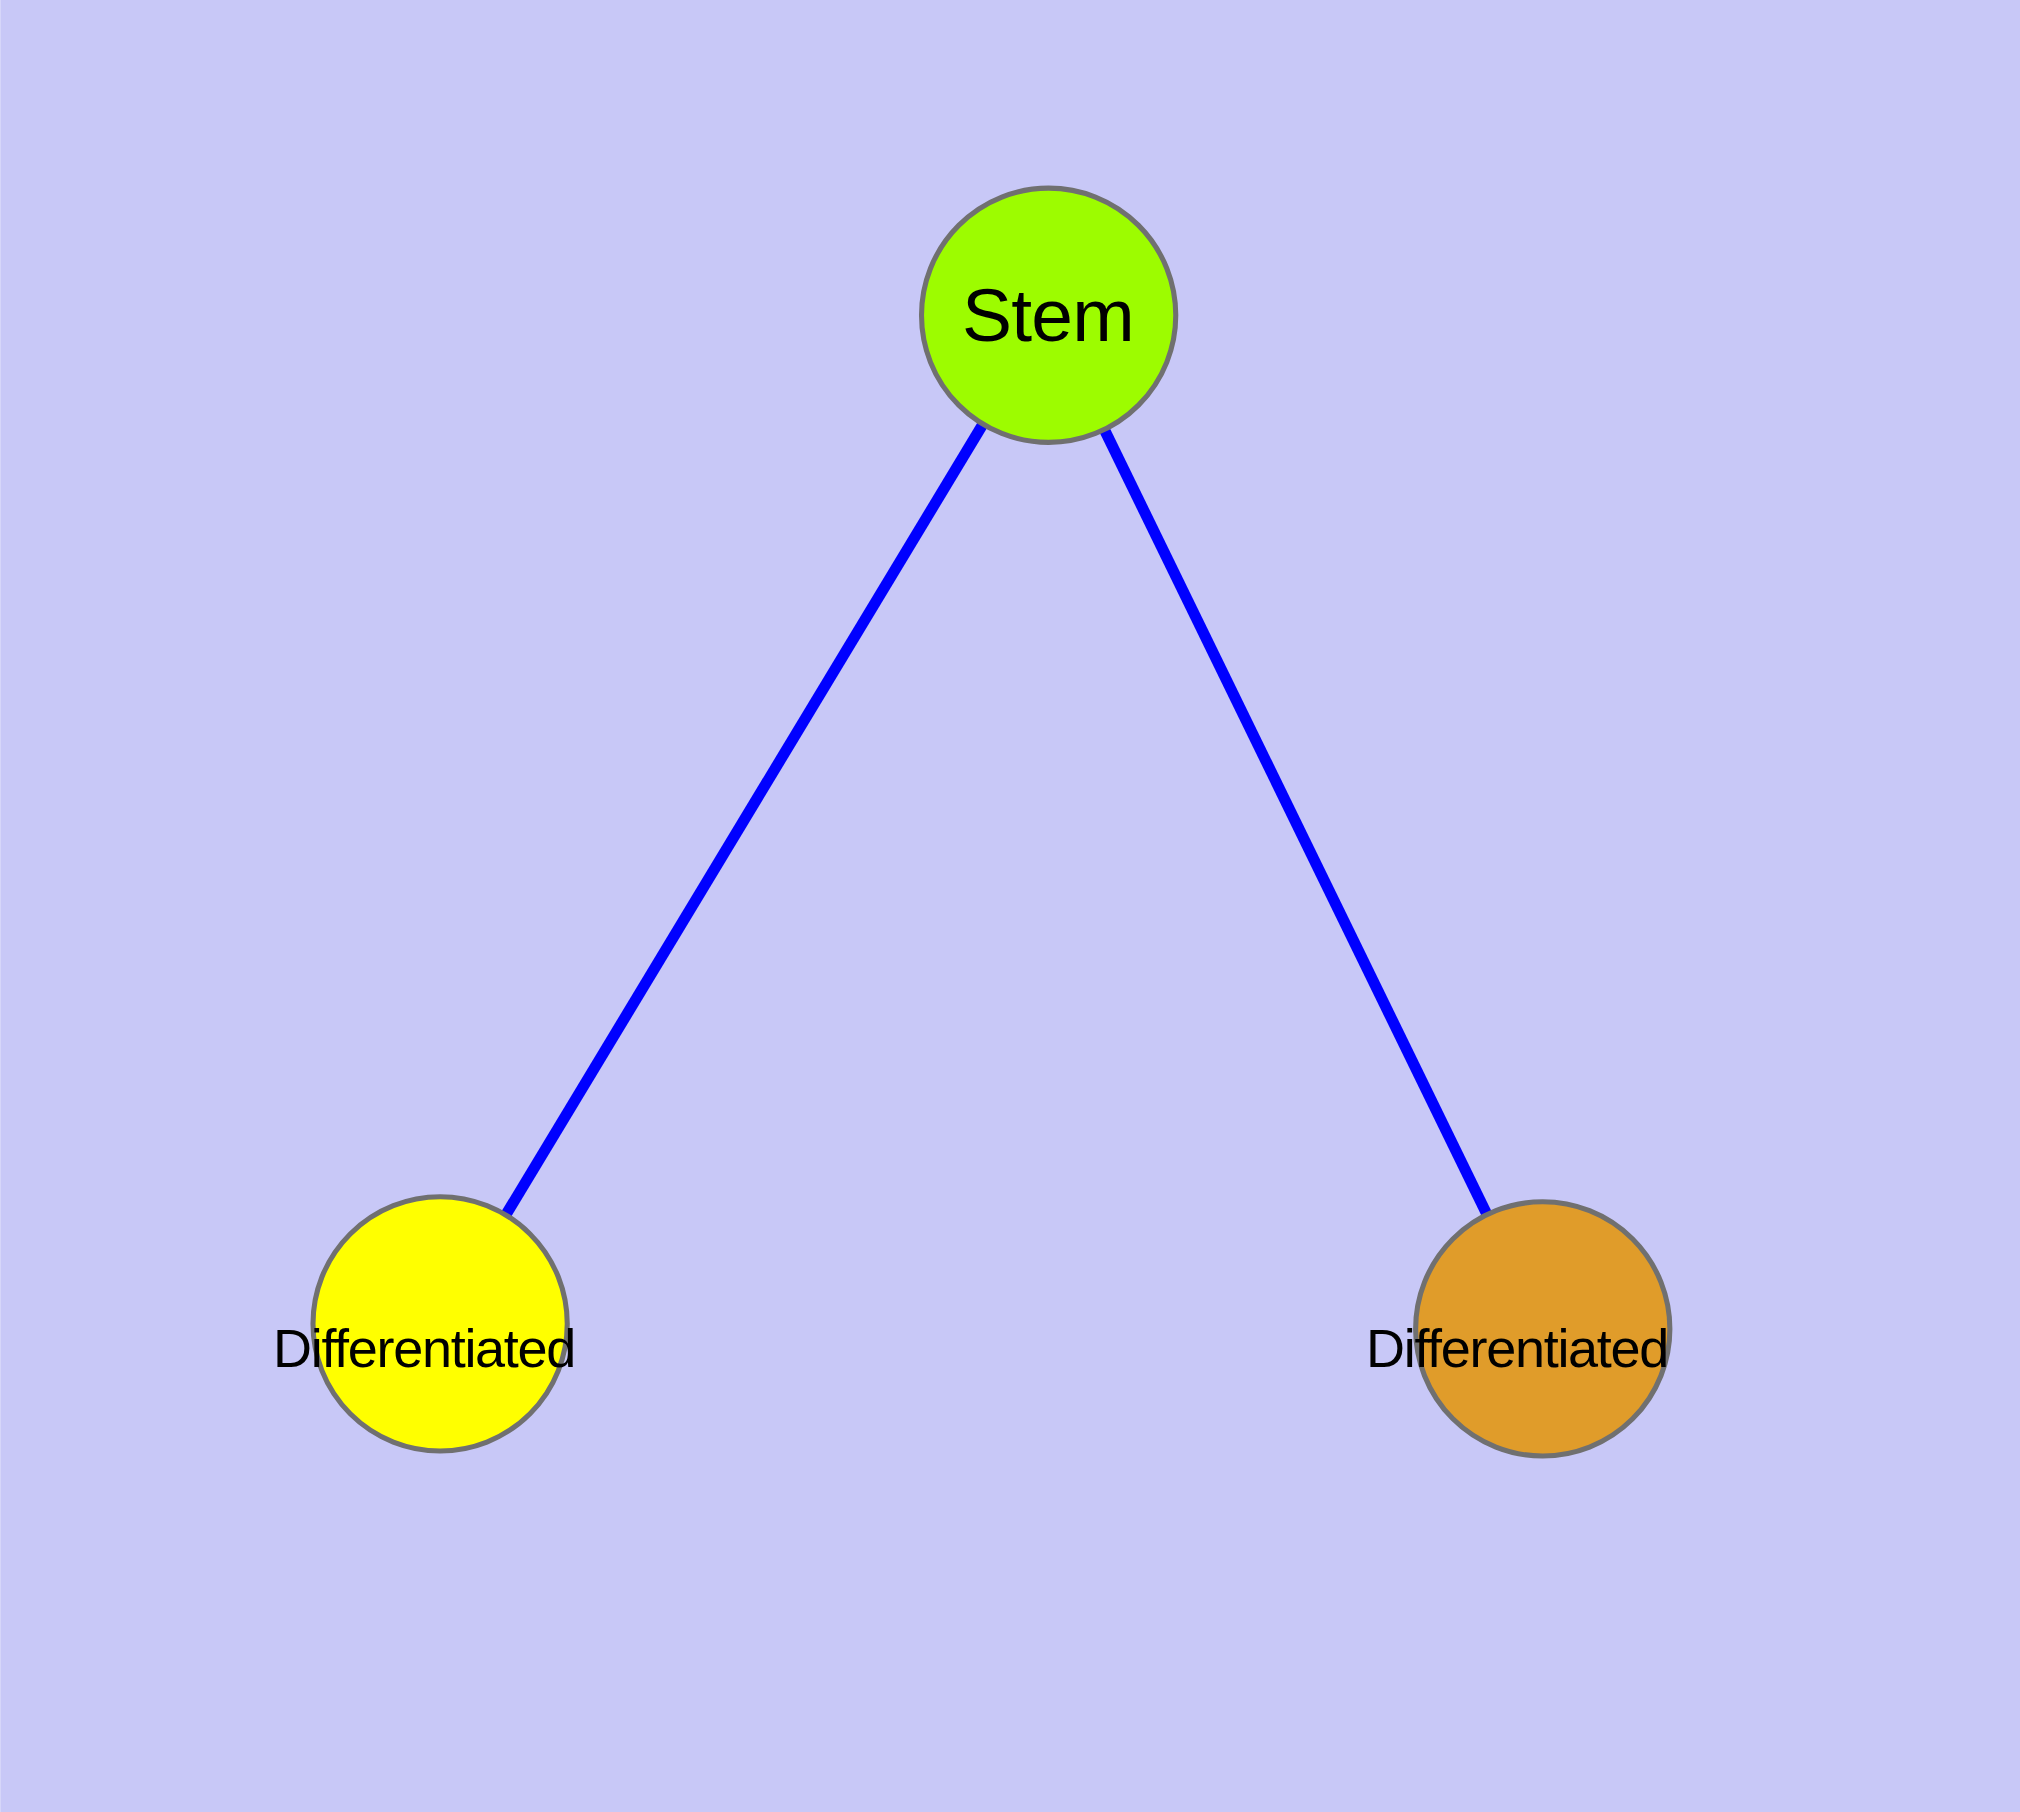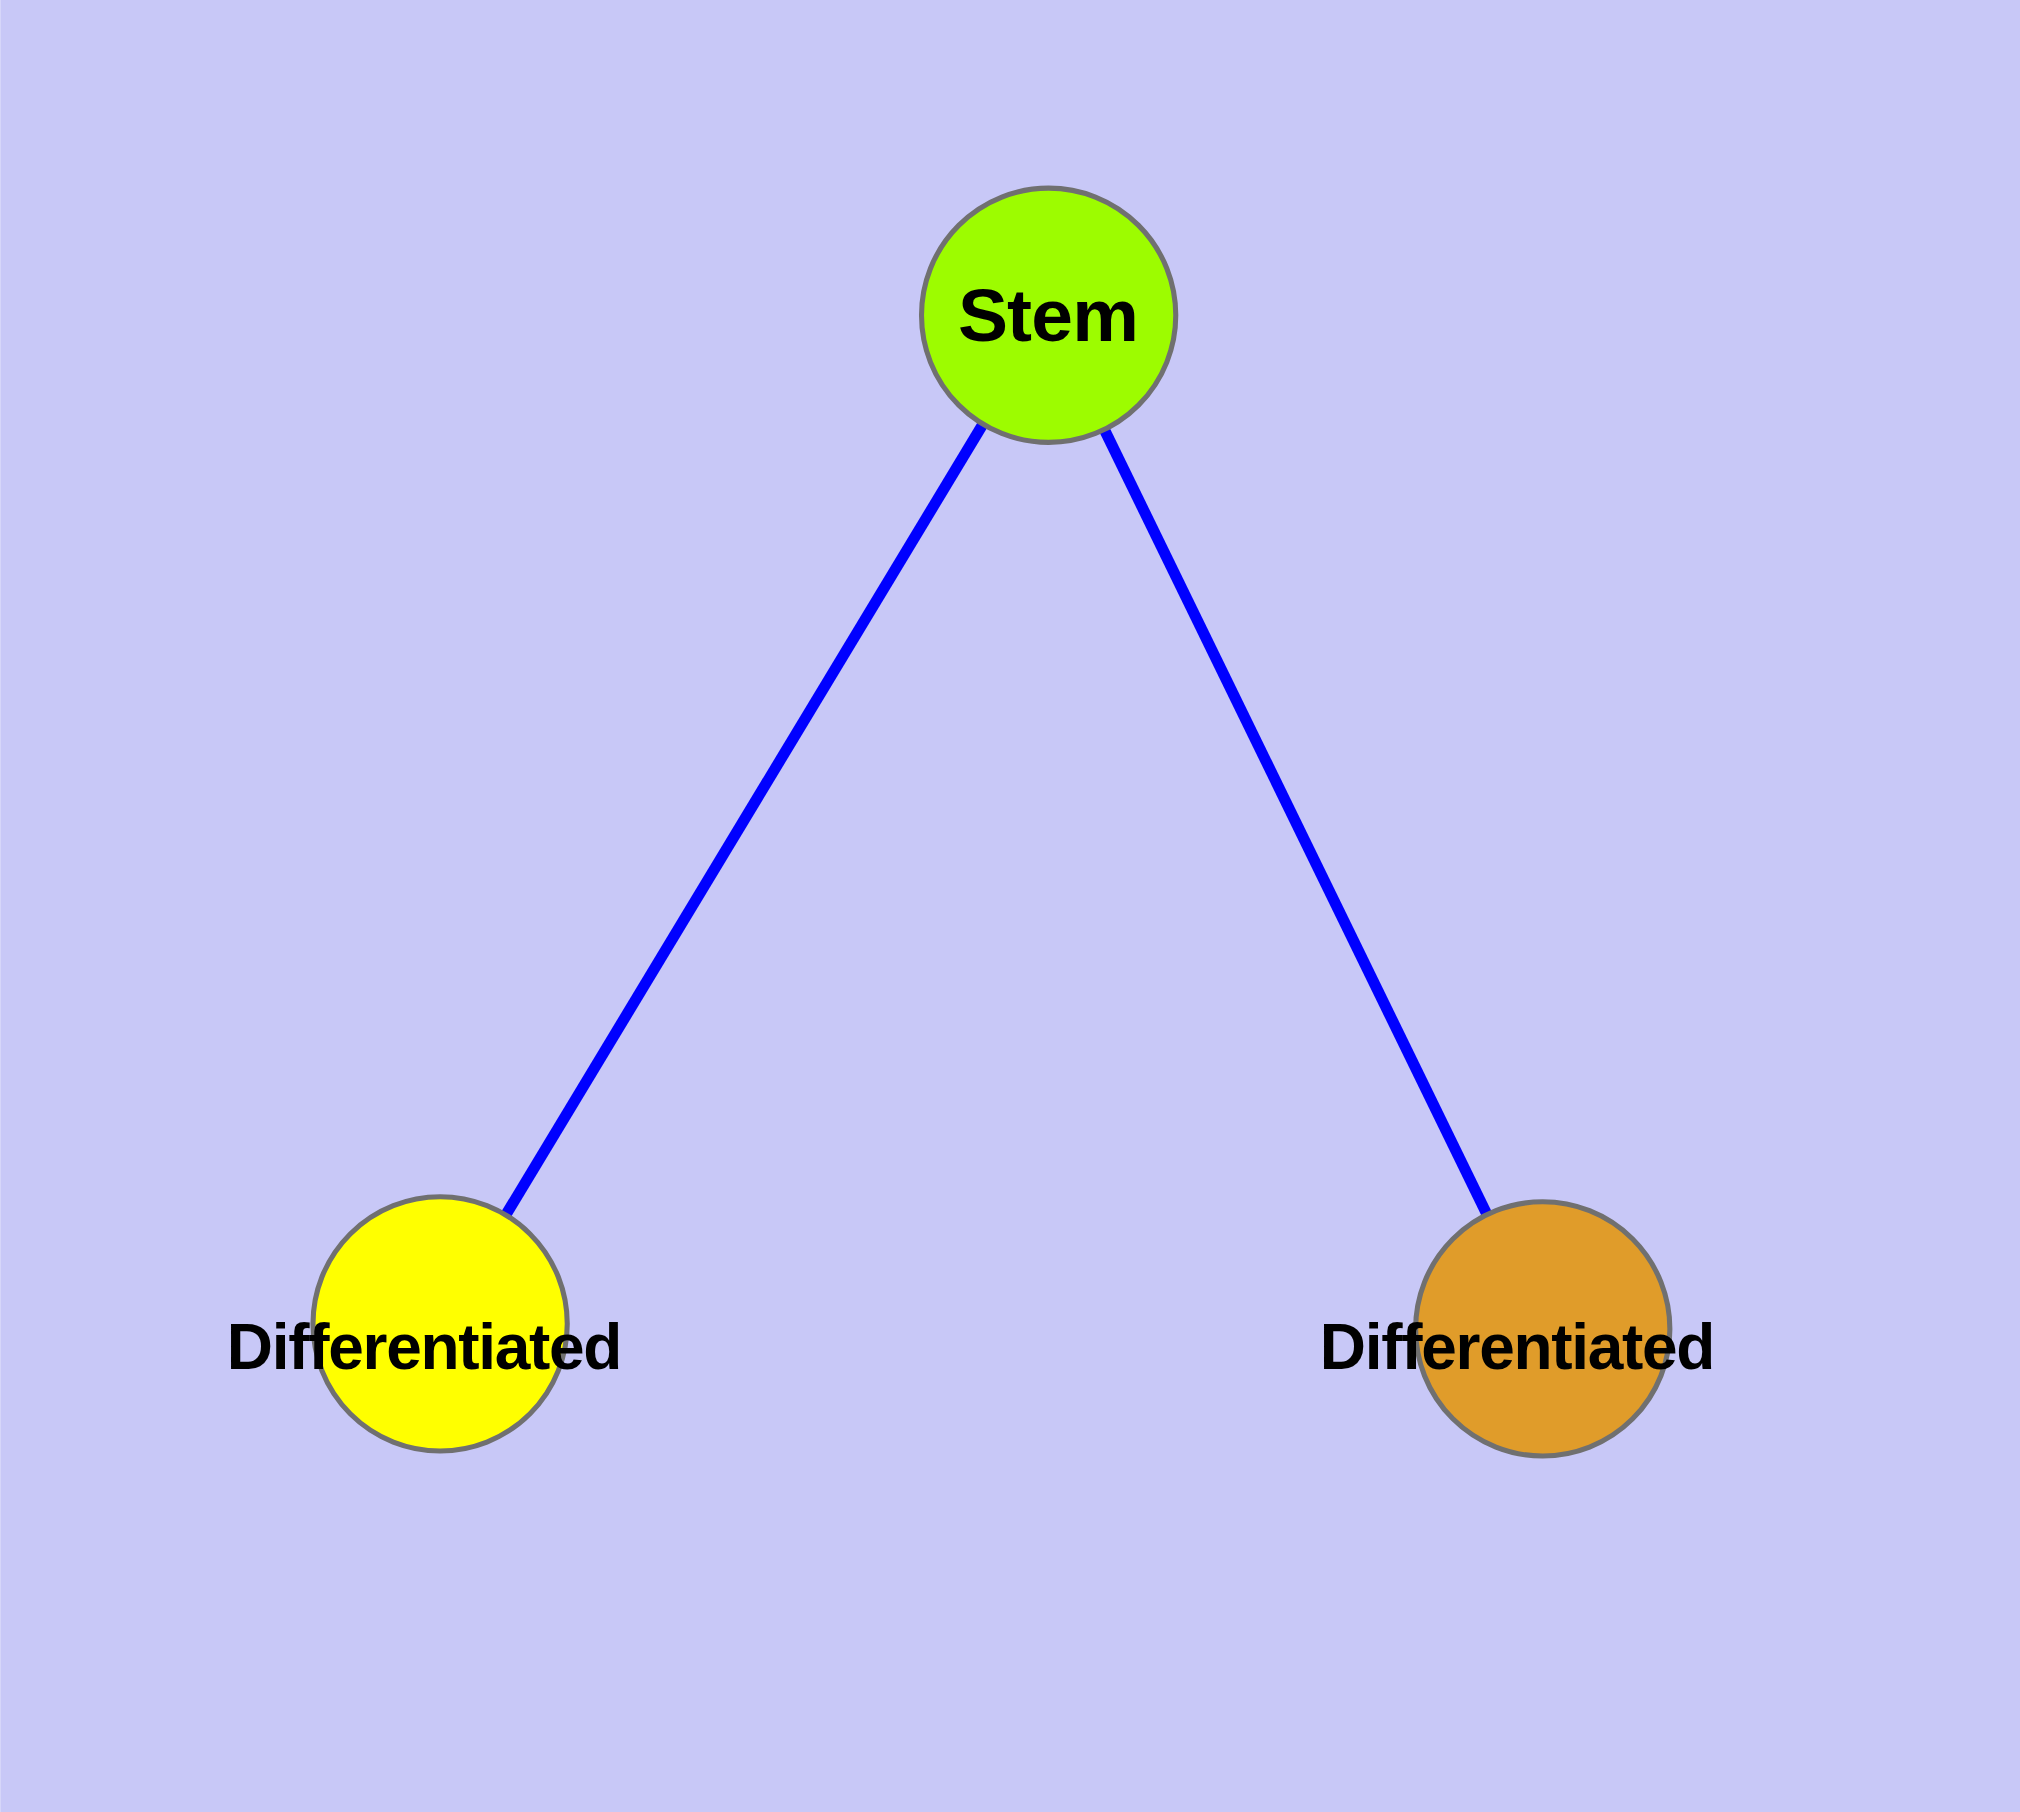--- a/index.html
+++ b/index.html
@@ -19,33 +19,33 @@
     left: 0;
     top: 0;
     width: 2021px;
     height: 1812px;
     display: block;
   }
   .node-label {
     position: absolute;
     color: #000000;
     font-family: "Liberation Sans", sans-serif;
-    font-weight: bold;
+    font-weight: normal;
     text-align: left;
     line-height: 1.08;
     white-space: pre;
     pointer-events: none;
     transform: translate(-50%, -50%);
   }
   .node-label.stem {
     font-size: 75px;
     letter-spacing: -0.8px;
   }
   .node-label.leaf {
-    font-size: 64px;
+    font-size: 54px;
     letter-spacing: -1.3px;
   }
 </style>
 </head>
 <body>
 
 <div id="stage">
   <svg id="canvas" viewBox="0 0 2384 2138" xmlns="http://www.w3.org/2000/svg">
     <rect id="bg" x="0" y="0" width="2384" height="2138" fill="#c8c8f7"></rect>
     <g id="edges-layer">

